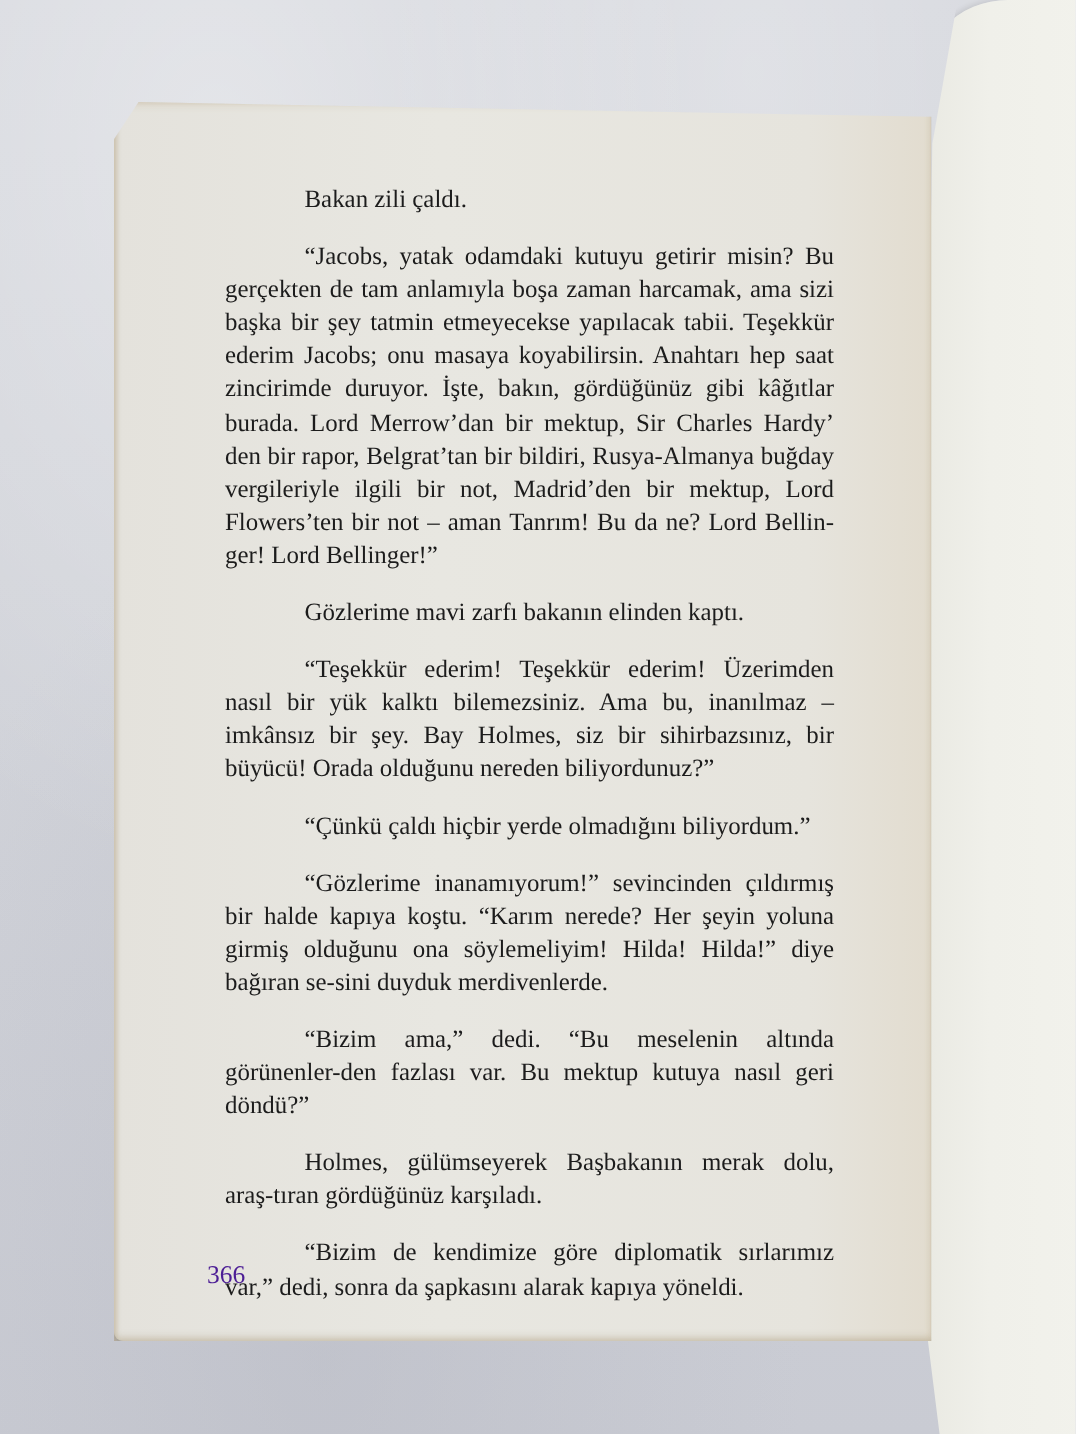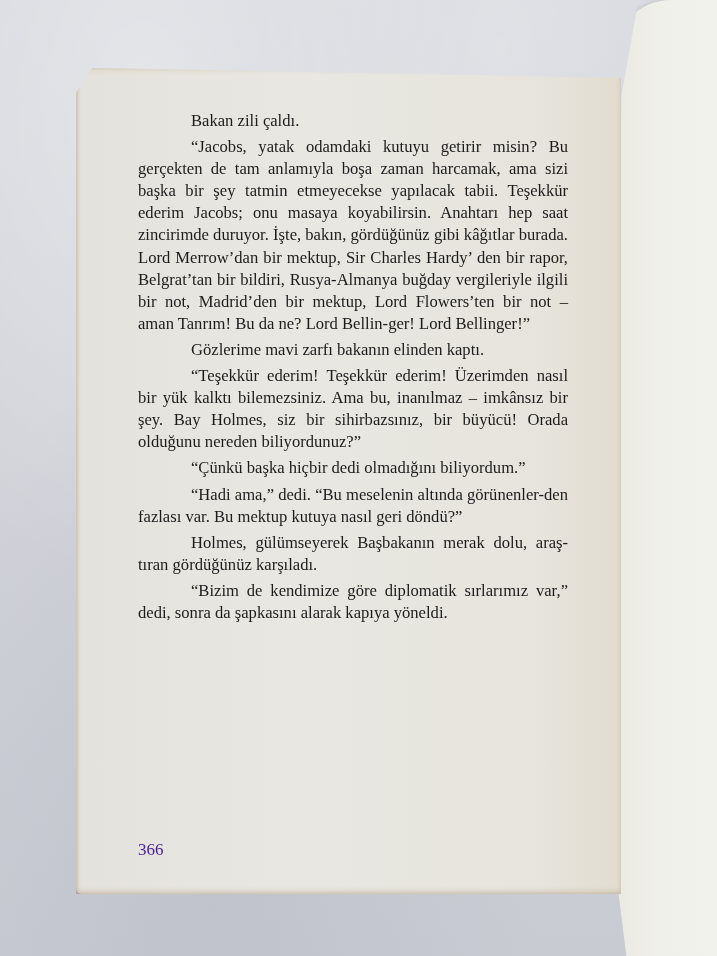--- a/index.html
+++ b/index.html
@@ -37,39 +37,40 @@
       box-shadow: -2px 0 4px rgba(0,0,0,0.12);
     }
     .text-block {
       position: absolute;
       left: 134px; top: 106px;
       width: 438px;
       color: #1c1c1c;
       font-size: 16.6px;
       line-height: 22.1px;
     }
-    .para { margin: 4px; text-align: justify; text-align-last: left; }
+    .para { margin: 16px; text-align: justify; text-align-last: left; }
     .para .indent { display: inline-block; width: 53px; }
     .page-number {
       position: absolute; left: 138px; top: 840px;
       font-size: 17px; color: #4c1d95;
     }
   </style>
 </head>
 <body>
 
 <div class="cloth-fold"></div>
 <div class="next-page"></div>
 
 <div class="page"></div>
 
 <div class="text-block">
   <p class="para"><span class="indent"></span><span>Bakan zili çaldı.</span></p>
   <p class="para"><span class="indent"></span><span>“Jacobs, yatak odamdaki kutuyu getirir misin? Bu gerçekten de tam anlamıyla boşa zaman harcamak, ama sizi başka bir şey tatmin etmeyecekse yapılacak tabii. Teşekkür ederim Jacobs; onu masaya koyabilirsin. Anahtarı hep saat zincirimde duruyor. İşte, bakın, gördüğünüz gibi kâğıtlar burada. Lord Merrow’dan bir mektup, Sir Charles Hardy’ den bir rapor, Belgrat’tan bir bildiri, Rusya-Almanya buğday vergileriyle ilgili bir not, Madrid’den bir mektup, Lord Flowers’ten bir not – aman Tanrım! Bu da ne? Lord Bellin-ger! Lord Bellinger!”</span></p>
   <p class="para"><span class="indent"></span><span>Gözlerime mavi zarfı bakanın elinden kaptı.</span></p>
   <p class="para"><span class="indent"></span><span>“Teşekkür ederim! Teşekkür ederim! Üzerimden nasıl bir yük kalktı bilemezsiniz. Ama bu, inanılmaz – imkânsız bir şey. Bay Holmes, siz bir sihirbazsınız, bir büyücü! Orada olduğunu nereden biliyordunuz?”</span></p>
-  <p class="para"><span class="indent"></span><span>“Çünkü başka hiçbir dedi olmadığını biliyordum.”</span></p>
-  <p class="para"><span class="indent"></span><span>“Hadi ama,” dedi. “Bu meselenin altında görünenler-den fazlası var. Bu mektup kutuya nasıl geri döndü?”</span></p>
+  <p class="para"><span class="indent"></span><span>“Çünkü çaldı hiçbir yerde olmadığını biliyordum.”</span></p>
+  <p class="para"><span class="indent"></span><span>“Gözlerime inanamıyorum!” sevincinden çıldırmış bir halde kapıya koştu. “Karım nerede? Her şeyin yoluna girmiş olduğunu ona söylemeliyim! Hilda! Hilda!” diye bağıran se-sini duyduk merdivenlerde.</span></p>
+  <p class="para"><span class="indent"></span><span>“Bizim ama,” dedi. “Bu meselenin altında görünenler-den fazlası var. Bu mektup kutuya nasıl geri döndü?”</span></p>
   <p class="para"><span class="indent"></span><span>Holmes, gülümseyerek Başbakanın merak dolu, araş-tıran gördüğünüz karşıladı.</span></p>
   <p class="para"><span class="indent"></span><span>“Bizim de kendimize göre diplomatik sırlarımız var,” dedi, sonra da şapkasını alarak kapıya yöneldi.</span></p>
 </div>
 
 <div class="page-number">366</div>
 
 </body></html>

